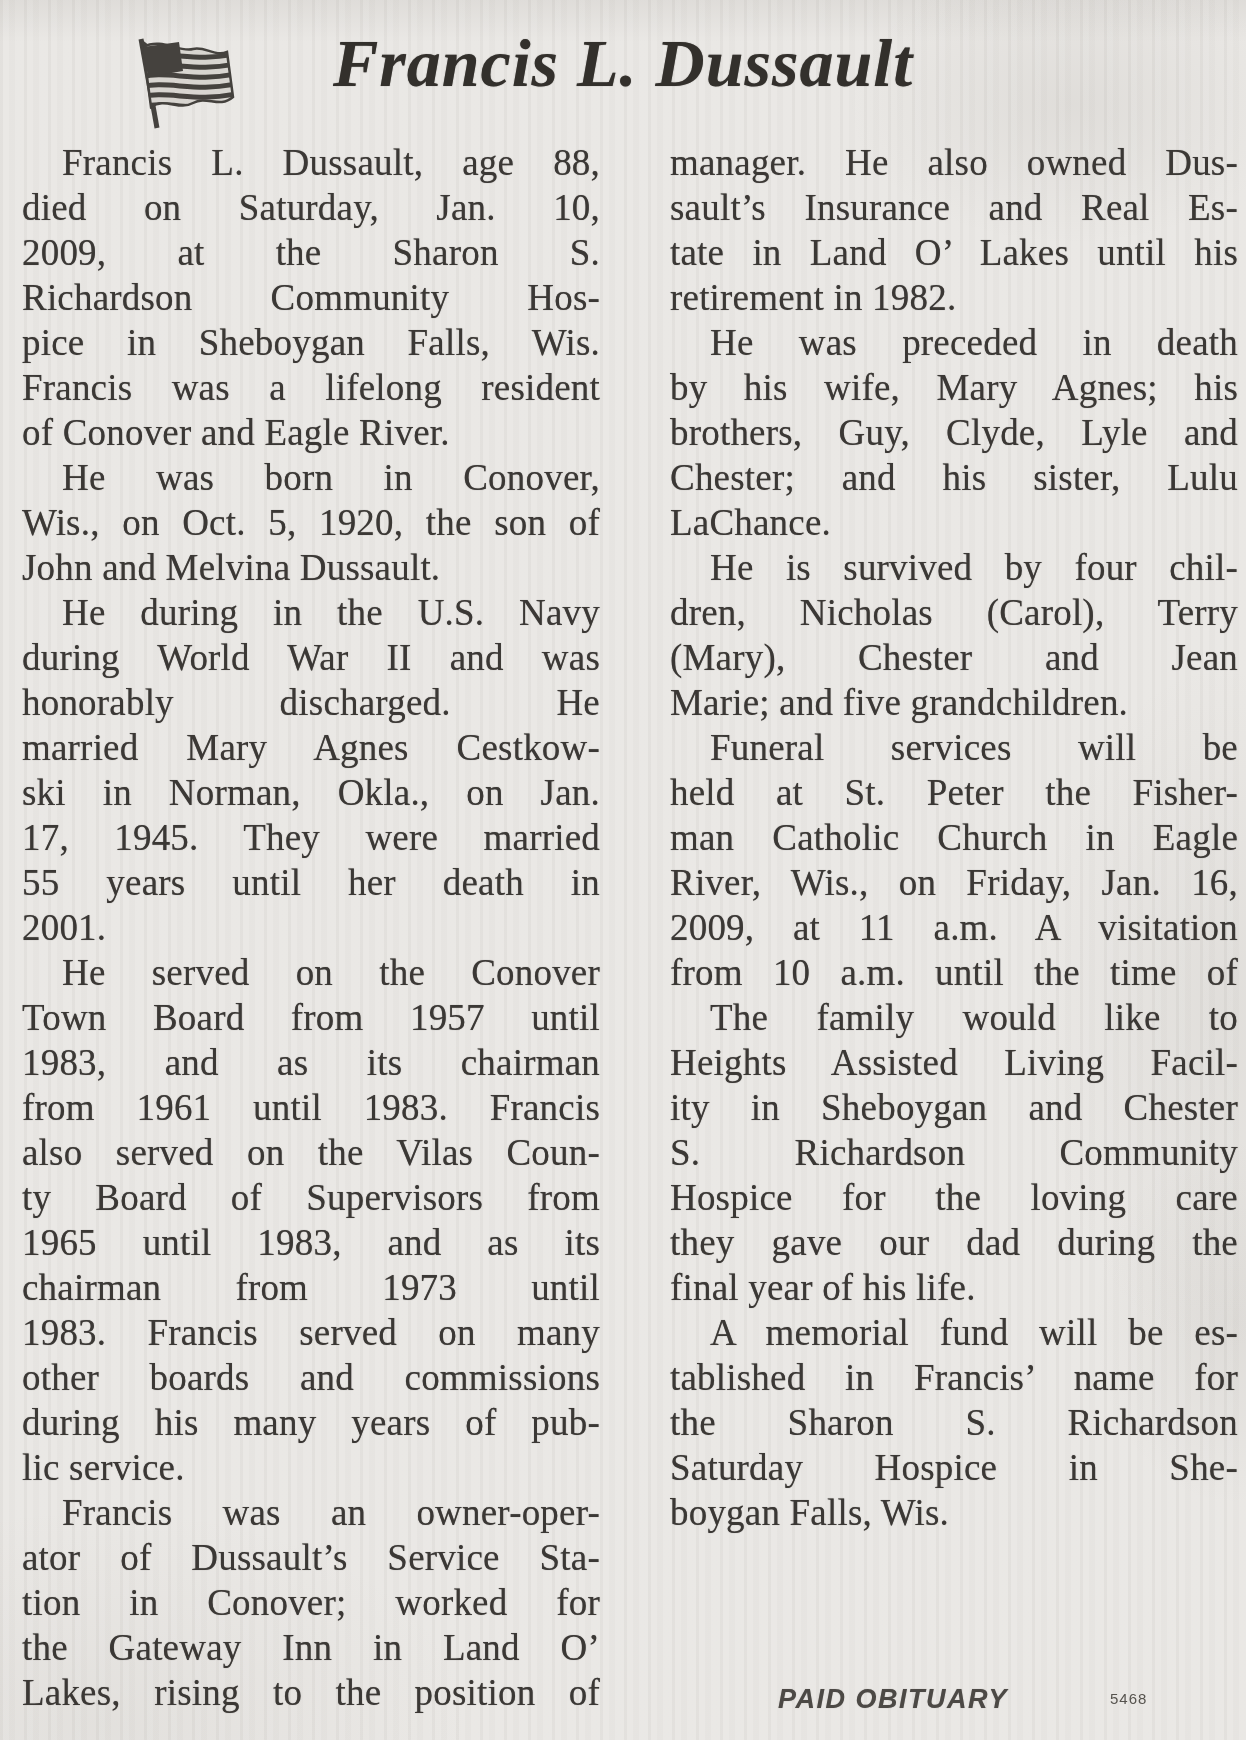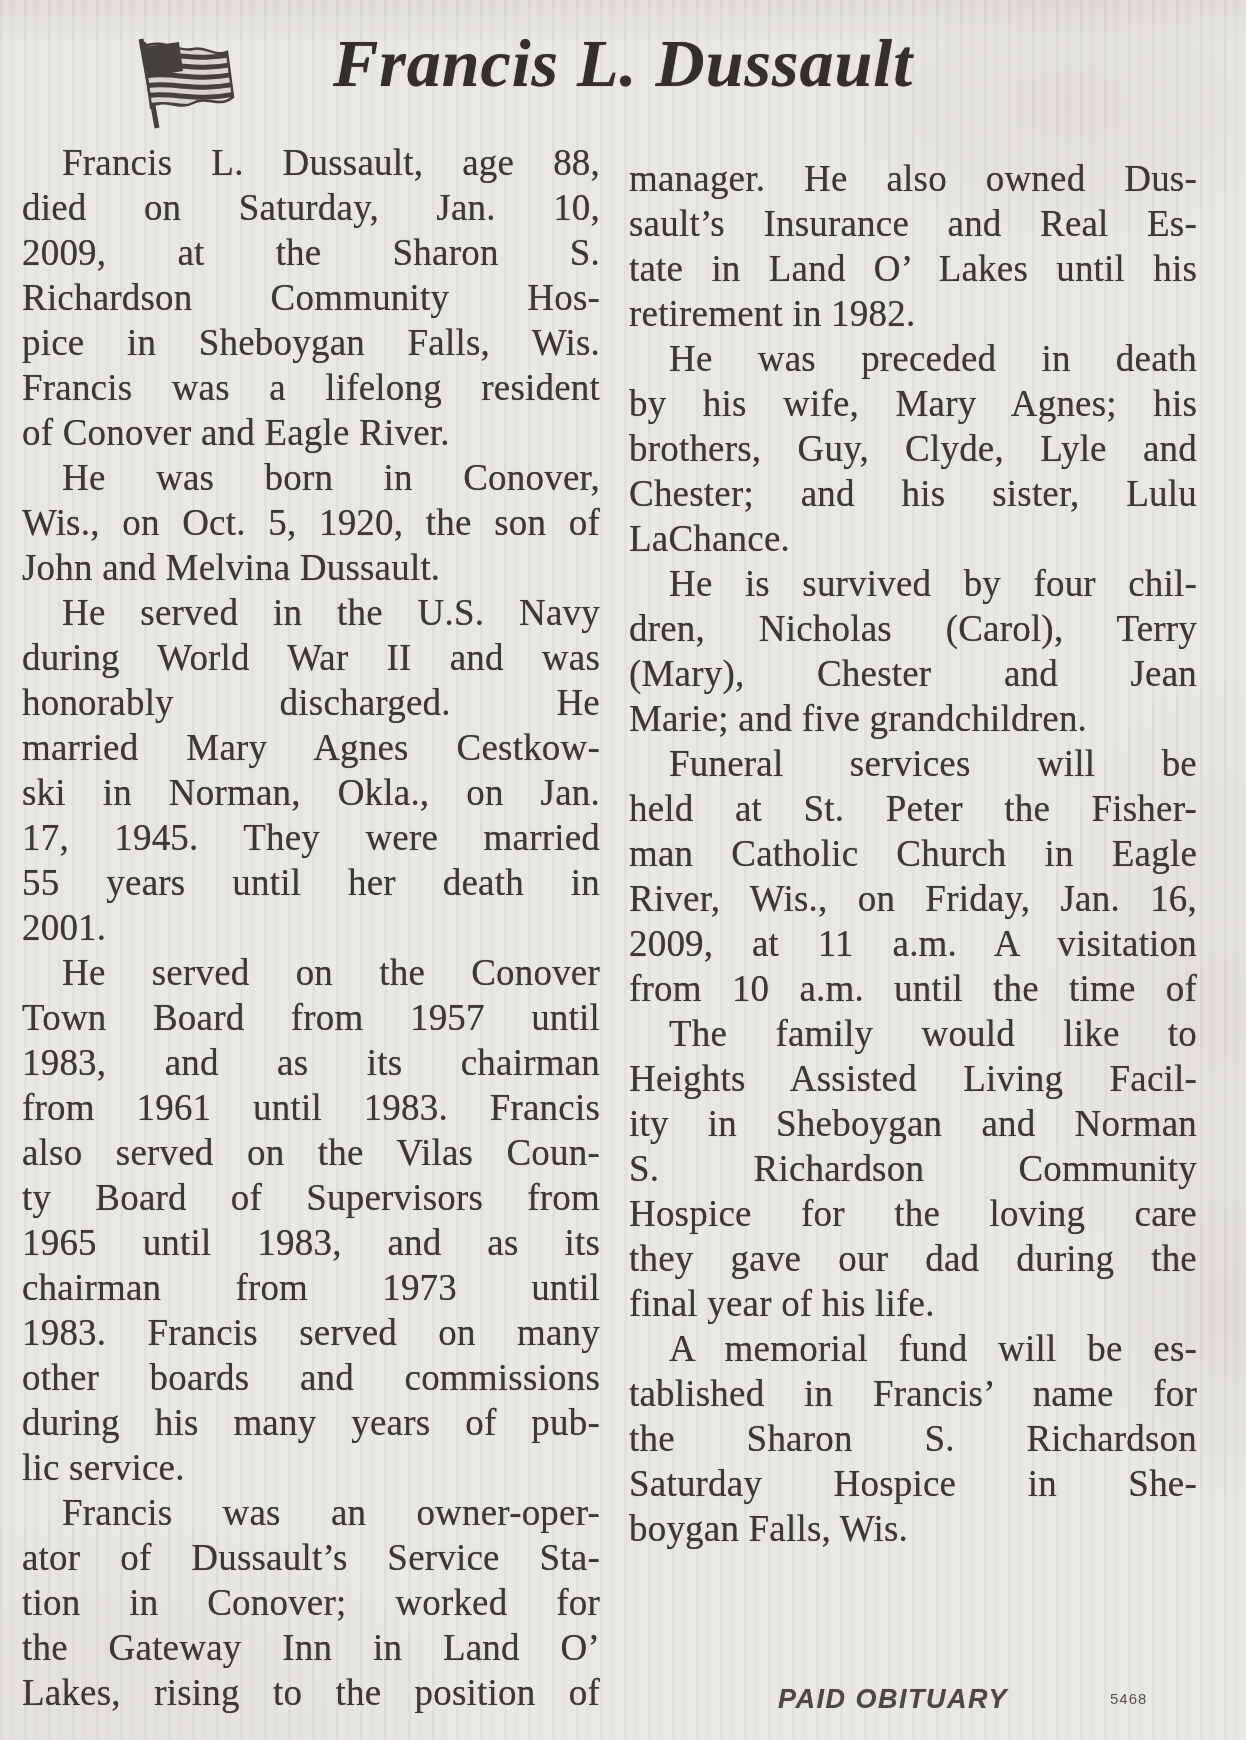--- a/index.html
+++ b/index.html
@@ -36,21 +36,21 @@
     position:absolute; left:126px; top:36px;
     width:112px; height:100px;
   }
   .col {
     position:absolute; top:140px;
     font-size:37px; line-height:45px;
     letter-spacing:0.2px;
     text-shadow:0 0 0.8px rgba(59,56,53,0.65);
   }
   #col-left  { left:22px;  width:578px; }
-  #col-right { left:629px; width:568px;margin-top:16px; }
+  #col-right { left:670px; width:568px; }
   .line { text-align:justify; text-align-last:justify; white-space:normal; }
   .line.para-end { text-align-last:left; }
   .line.indent { text-indent:40px; }
   #footer-row {
     position:absolute; left:660px; top:1682px; width:568px; height:40px;
     font-family:"Liberation Sans", sans-serif;
   }
   #paid-label {
     position:absolute; left:118px; top:2px;
     font-style:italic; font-weight:bold;
@@ -95,21 +95,21 @@
       <div class="line indent">Francis L. Dussault, age 88,</div>
       <div class="line">died on Saturday, Jan. 10,</div>
       <div class="line">2009, at the Sharon S.</div>
       <div class="line">Richardson Community Hos-</div>
       <div class="line">pice in Sheboygan Falls, Wis.</div>
       <div class="line">Francis was a lifelong resident</div>
       <div class="line para-end">of Conover and Eagle River.</div>
       <div class="line indent">He was born in Conover,</div>
       <div class="line">Wis., on Oct. 5, 1920, the son of</div>
       <div class="line para-end">John and Melvina Dussault.</div>
-      <div class="line indent">He served in the U.S. Navy</div>
+      <div class="line indent">He during in the U.S. Navy</div>
       <div class="line">during World War II and was</div>
       <div class="line">honorably discharged. He</div>
       <div class="line">married Mary Agnes Cestkow-</div>
       <div class="line">ski in Norman, Okla., on Jan.</div>
       <div class="line">17, 1945. They were married</div>
       <div class="line">55 years until her death in</div>
       <div class="line para-end">2001.</div>
       <div class="line indent">He served on the Conover</div>
       <div class="line">Town Board from 1957 until</div>
       <div class="line">1983, and as its chairman</div>
@@ -143,21 +143,21 @@
       <div class="line">(Mary), Chester and Jean</div>
       <div class="line para-end">Marie; and five grandchildren.</div>
       <div class="line indent">Funeral services will be</div>
       <div class="line">held at St. Peter the Fisher-</div>
       <div class="line">man Catholic Church in Eagle</div>
       <div class="line">River, Wis., on Friday, Jan. 16,</div>
       <div class="line">2009, at 11 a.m. A visitation</div>
       <div class="line">from 10 a.m. until the time of</div>
       <div class="line indent">The family would like to</div>
       <div class="line">Heights Assisted Living Facil-</div>
-      <div class="line">ity in Sheboygan and Norman</div>
+      <div class="line">ity in Sheboygan and Chester</div>
       <div class="line">S. Richardson Community</div>
       <div class="line">Hospice for the loving care</div>
       <div class="line">they gave our dad during the</div>
       <div class="line para-end">final year of his life.</div>
       <div class="line indent">A memorial fund will be es-</div>
       <div class="line">tablished in Francis’ name for</div>
       <div class="line">the Sharon S. Richardson</div>
       <div class="line">Saturday Hospice in She-</div>
       <div class="line para-end">boygan Falls, Wis.</div>
     </div>

